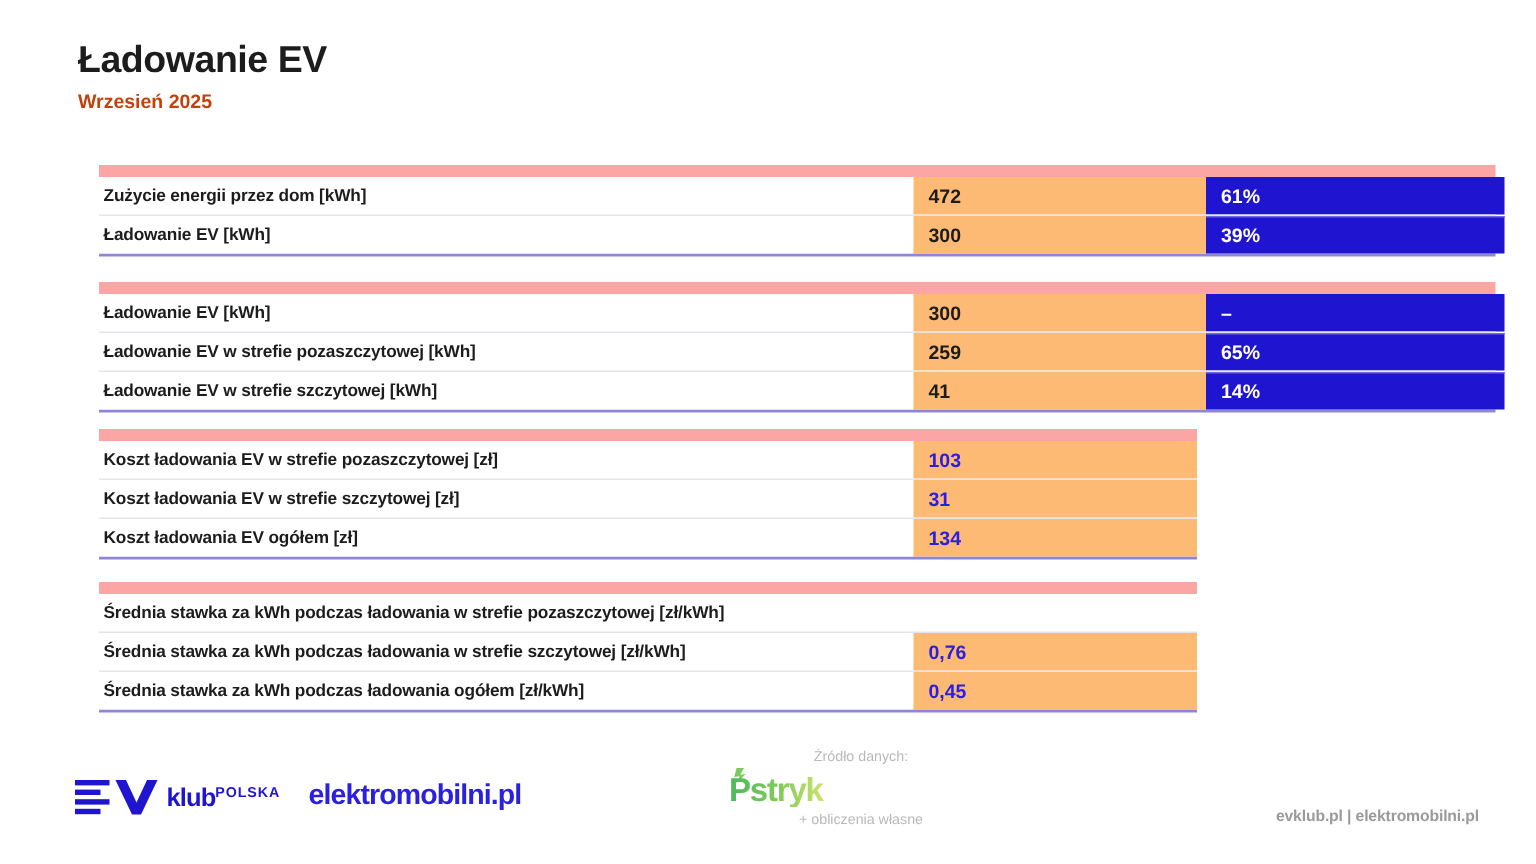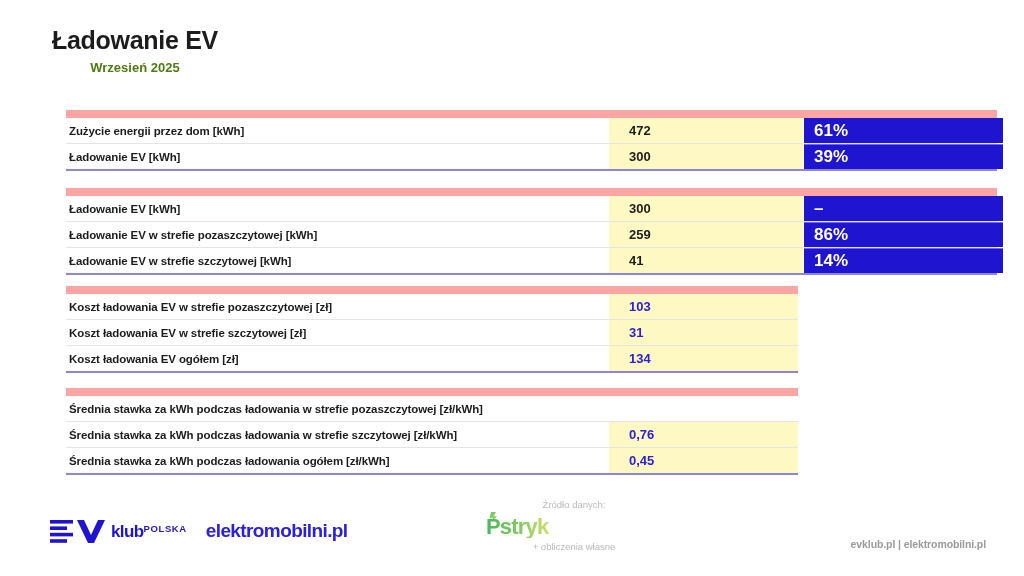--- a/index.html
+++ b/index.html
@@ -33,24 +33,23 @@
     font-size: 25px;
     font-weight: bold;
     letter-spacing: -0.3px;
     color: #1c1c1c;
     margin: 0;
     line-height: 1.15;
   }
   .subtitle {
     font-size: 13px;
     font-weight: bold;
-    color: #4d7c0f;
+    color: #c2410c;
     margin: 6px 0 0 0;
     line-height: 1.1;
-    text-align: center;
   }
 
   
   .block {
     position: absolute;
     left: 66px;
     border-top: 8px solid #fca5a5;
     border-bottom: 2px solid #8d86d8;
     box-sizing: border-box;
   }
@@ -84,39 +83,39 @@
   }
   .block-3 .cell-label,
   .block-4 .cell-label {
     flex: 0 0 543px;
   }
 
   .cell-value {
     flex: 0 0 195px;
     display: flex;
     align-items: center;
-    padding-left: 20px;
+    padding-left: 10px;
     font-size: 13px;
     font-weight: bold;
     color: #1c1c1c;
-    background: #fef9c3;
+    background: #fdba74;
     box-sizing: border-box;
   }
   .block-3 .cell-value,
   .block-4 .cell-value {
     flex: 1 1 auto;
     color: #2b20e0;
   }
 
   .cell-pct {
     flex: 0 0 199px;
     display: flex;
     align-items: center;
     padding-left: 10px;
-    font-size: 17px;
+    font-size: 13px;
     font-weight: bold;
     color: #ffffff;
     background: #1f14cf;
     box-sizing: border-box;
   }
   .row + .row .cell-pct {
     box-shadow: inset 0 1px 0 #6f66e8;
   }
 
   
@@ -214,21 +213,21 @@
 
   <div class="block block-2">
     <div class="row">
       <div class="cell-label">Ładowanie EV [kWh]</div>
       <div class="cell-value">300</div>
       <div class="cell-pct">–</div>
     </div>
     <div class="row">
       <div class="cell-label">Ładowanie EV w strefie pozaszczytowej  [kWh]</div>
       <div class="cell-value">259</div>
-      <div class="cell-pct">86%</div>
+      <div class="cell-pct">65%</div>
     </div>
     <div class="row">
       <div class="cell-label">Ładowanie EV w strefie szczytowej  [kWh]</div>
       <div class="cell-value">41</div>
       <div class="cell-pct">14%</div>
     </div>
   </div>
 
   <div class="block block-3">
     <div class="row">

